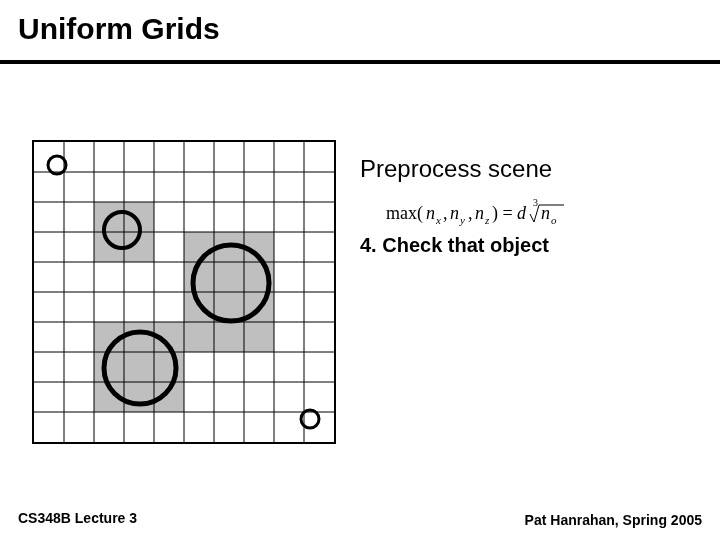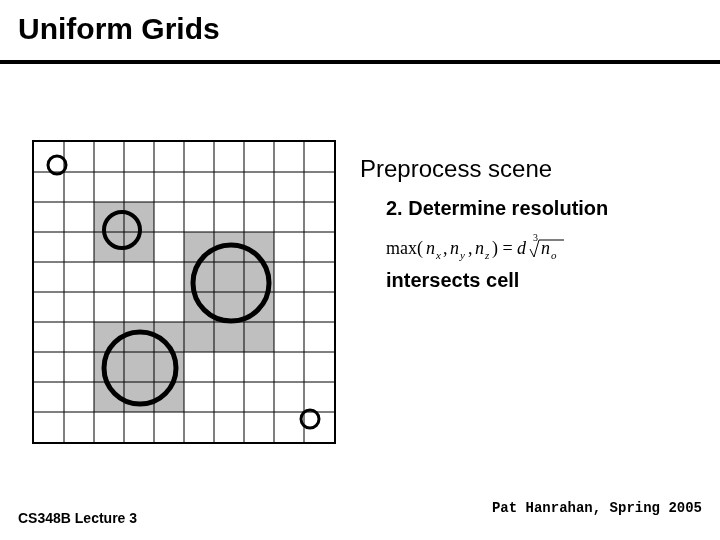--- a/index.html
+++ b/index.html
@@ -1,21 +1,21 @@
 <!DOCTYPE html>
 <html><head>
 <meta charset="utf-8">
 <style>
   * { box-sizing: border-box; margin: 0; padding: 0; }
   html, body { width: 720px; height: 540px; background: #fff; font-family: Arial, Helvetica, sans-serif; color: #000; }
   .slide { position: relative; width: 720px; height: 540px; }
   .title { position: absolute; left: 18px; top: 12px; font-size: 30px; font-weight: bold; }
   .rule { position: absolute; left: 0; top: 60px; width: 720px; height: 4px; background: #000; }
   .footer-left { position: absolute; left: 18px; bottom: 14px; font-size: 14px; font-weight: bold; text-align: right; }
-  .footer-right { position: absolute; right: 18px; bottom: 24px; font-size: 14px; font-weight: bold; font-family: Liberation Mono, monospace; }
+  .footer-right { position: absolute; right: 18px; bottom: 12px; font-size: 14px; font-weight: bold; }
   .content { position: absolute; left: 360px; top: 155px; width: 340px; }
   .sub { font-size: 24px; margin-bottom: 14px; }
   .item { font-size: 20px; font-weight: bold; margin-bottom: 12px; padding-left: 0; }
   .item.ind { padding-left: 26px; }
   .cont { padding-left: 26px; }
   .formula { font-family: 'Times New Roman', serif; font-size: 20px; padding-left: 26px; margin-bottom: 0; }
   .diagram { position: absolute; left: 32px; top: 140px; }
 </style>
 </head>
 <body>
@@ -77,39 +77,38 @@
         <circle cx="25" cy="25" r="9" stroke-width="3"></circle>
         <circle cx="90" cy="90" r="18" stroke-width="4"></circle>
         <circle cx="199" cy="143" r="38" stroke-width="5"></circle>
         <circle cx="108" cy="228" r="36" stroke-width="5"></circle>
         <circle cx="278" cy="279" r="9" stroke-width="3"></circle>
       </g>
 </svg>
 
 <div class="content">
   <div class="sub">Preprocess scene</div>
-  <div class="item ind">2.   Determine resolution</div>
   <div class="formula">
     <svg width="200" height="32" viewBox="0 0 200 32">
       <text x="0" y="22" font-family="Times New Roman, serif" font-size="18">max(</text>
       <text x="40" y="22" font-family="Times New Roman, serif" font-style="italic" font-size="18">n</text>
       <text x="50" y="27" font-family="Times New Roman, serif" font-style="italic" font-size="11">x</text>
       <text x="57" y="22" font-family="Times New Roman, serif" font-size="18">,</text>
       <text x="64" y="22" font-family="Times New Roman, serif" font-style="italic" font-size="18">n</text>
       <text x="74" y="27" font-family="Times New Roman, serif" font-style="italic" font-size="11">y</text>
       <text x="82" y="22" font-family="Times New Roman, serif" font-size="18">,</text>
       <text x="89" y="22" font-family="Times New Roman, serif" font-style="italic" font-size="18">n</text>
       <text x="99" y="27" font-family="Times New Roman, serif" font-style="italic" font-size="11">z</text>
       <text x="106" y="22" font-family="Times New Roman, serif" font-size="18">) =</text>
       <text x="131" y="22" font-family="Times New Roman, serif" font-style="italic" font-size="18">d</text>
       <text x="147" y="9" font-family="Times New Roman, serif" font-size="10">3</text>
       <path d="M 144 17 L 148 25 L 153 8 L 178 8" fill="none" stroke="#000" stroke-width="1"></path>
       <text x="155" y="22" font-family="Times New Roman, serif" font-style="italic" font-size="18">n</text>
       <text x="165" y="27" font-family="Times New Roman, serif" font-style="italic" font-size="11">o</text>
     </svg>
   </div>
-  <div class="item cont">intersects cell</div>
+  <div class="item">4. Check that object</div>
 </div>
 
 <div class="footer-left">CS348B Lecture 3</div>
 <div class="footer-right">Pat Hanrahan, Spring 2005</div>
 
 </div>
 
 </body></html>

